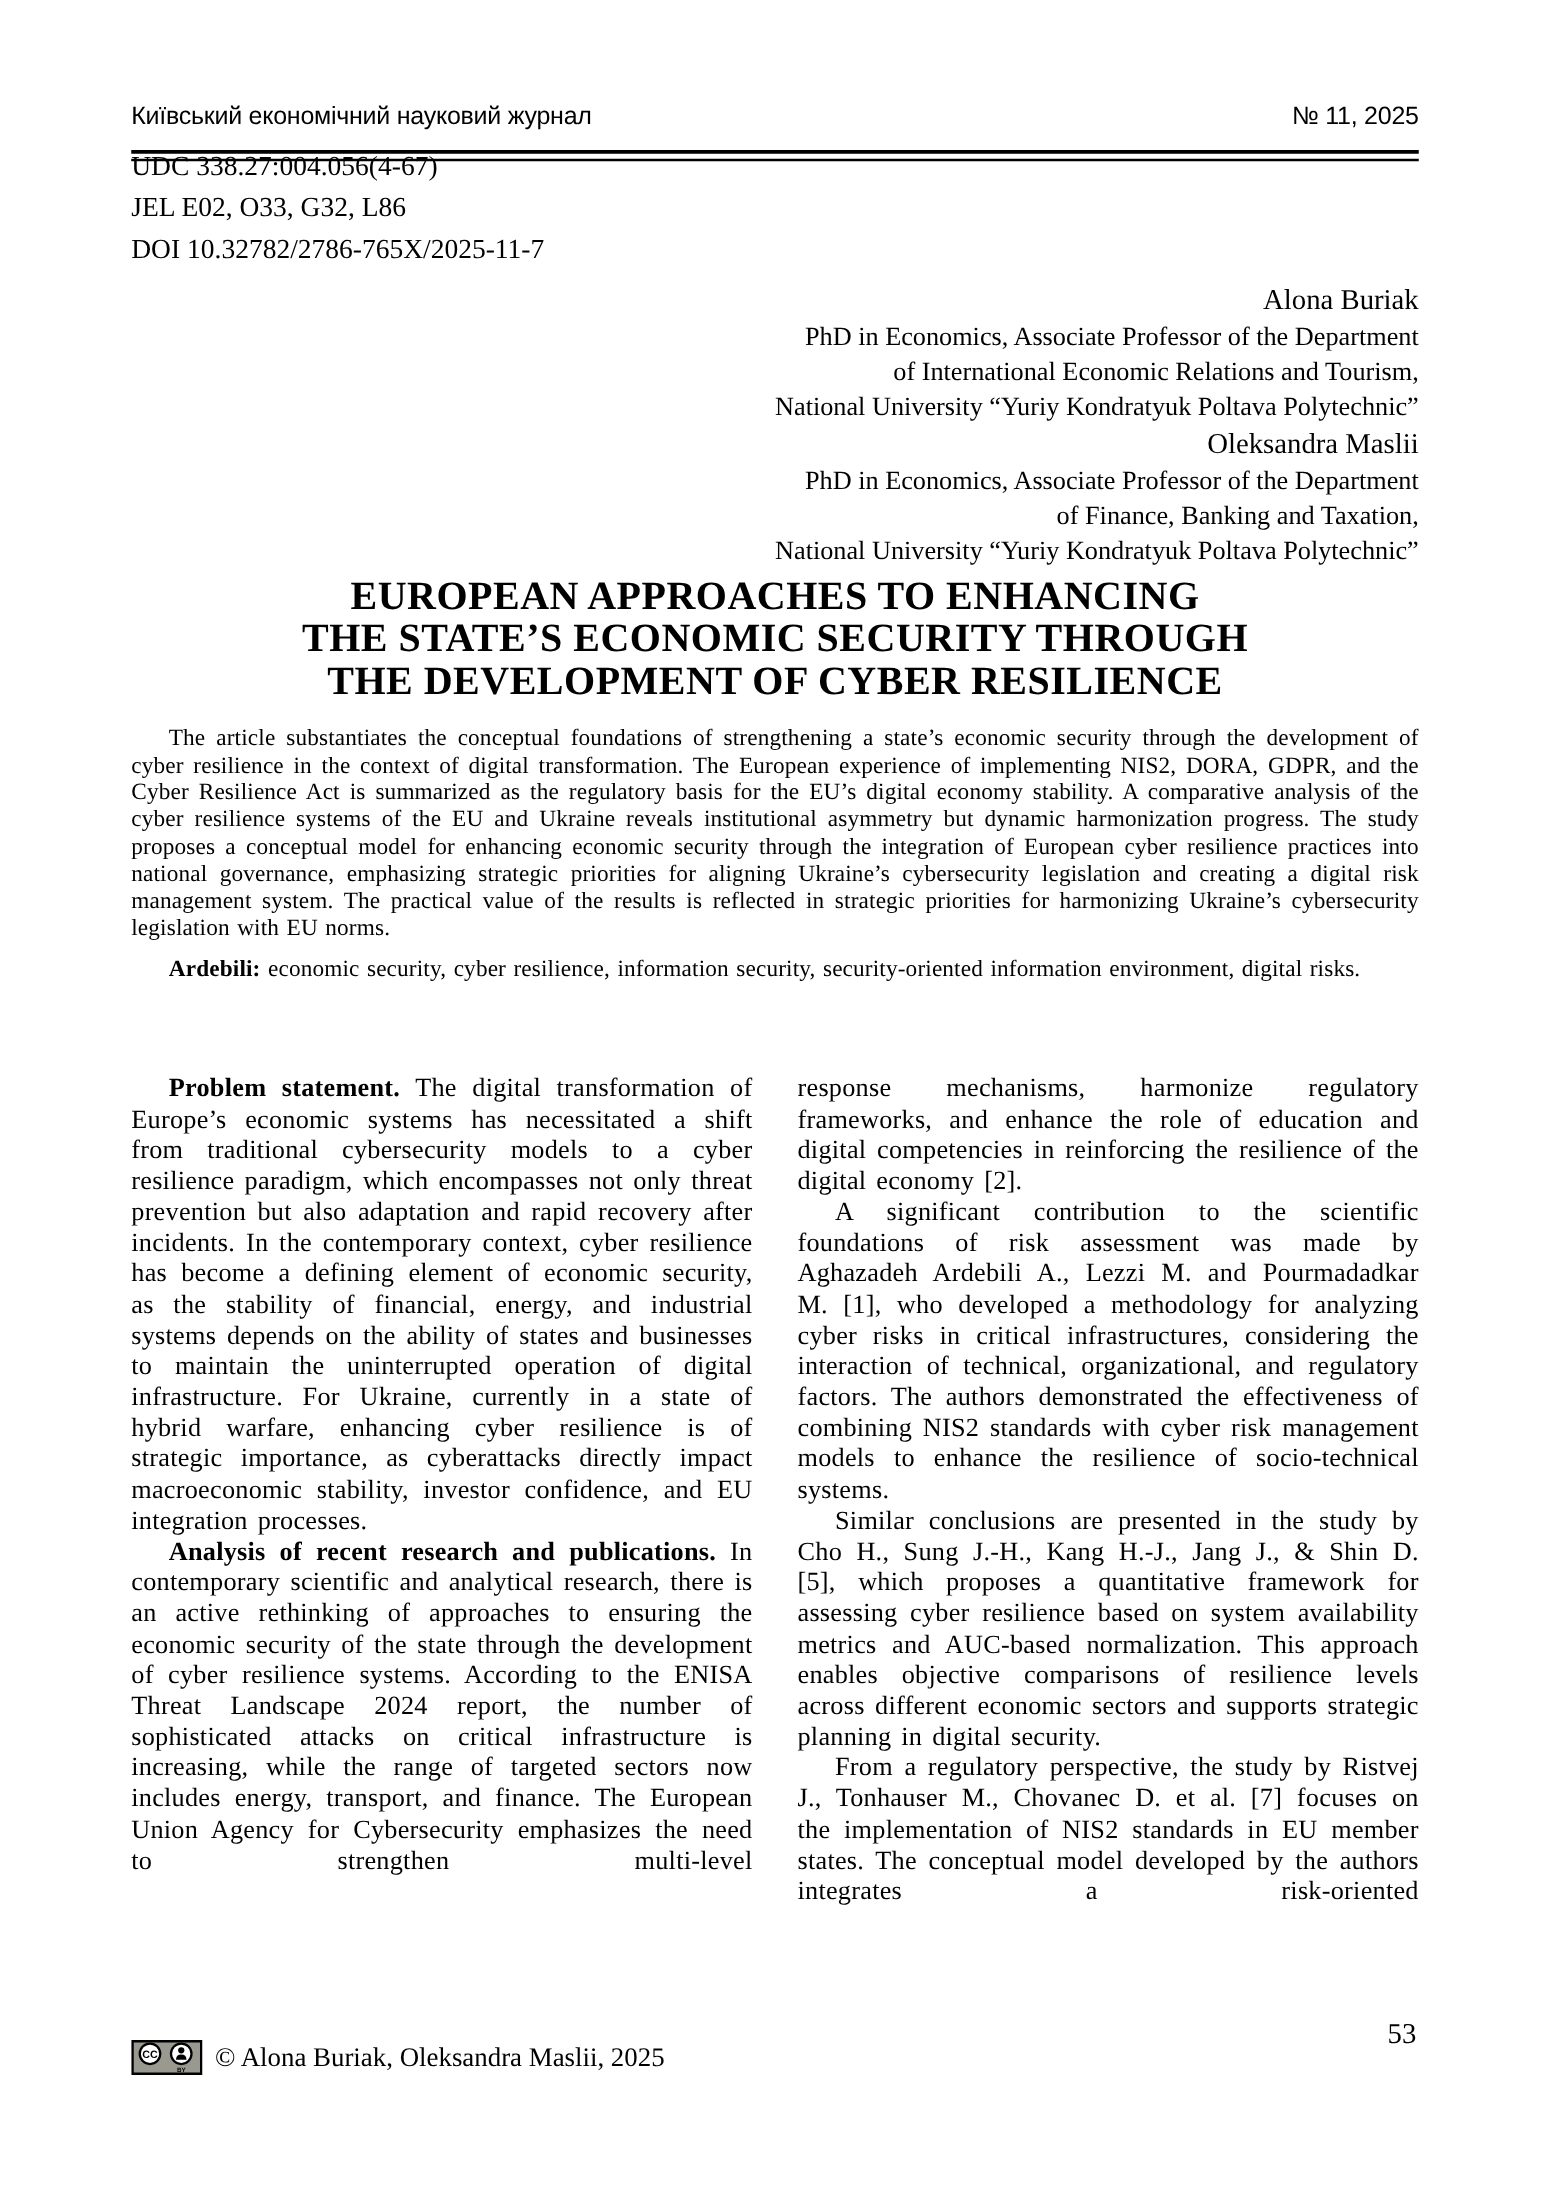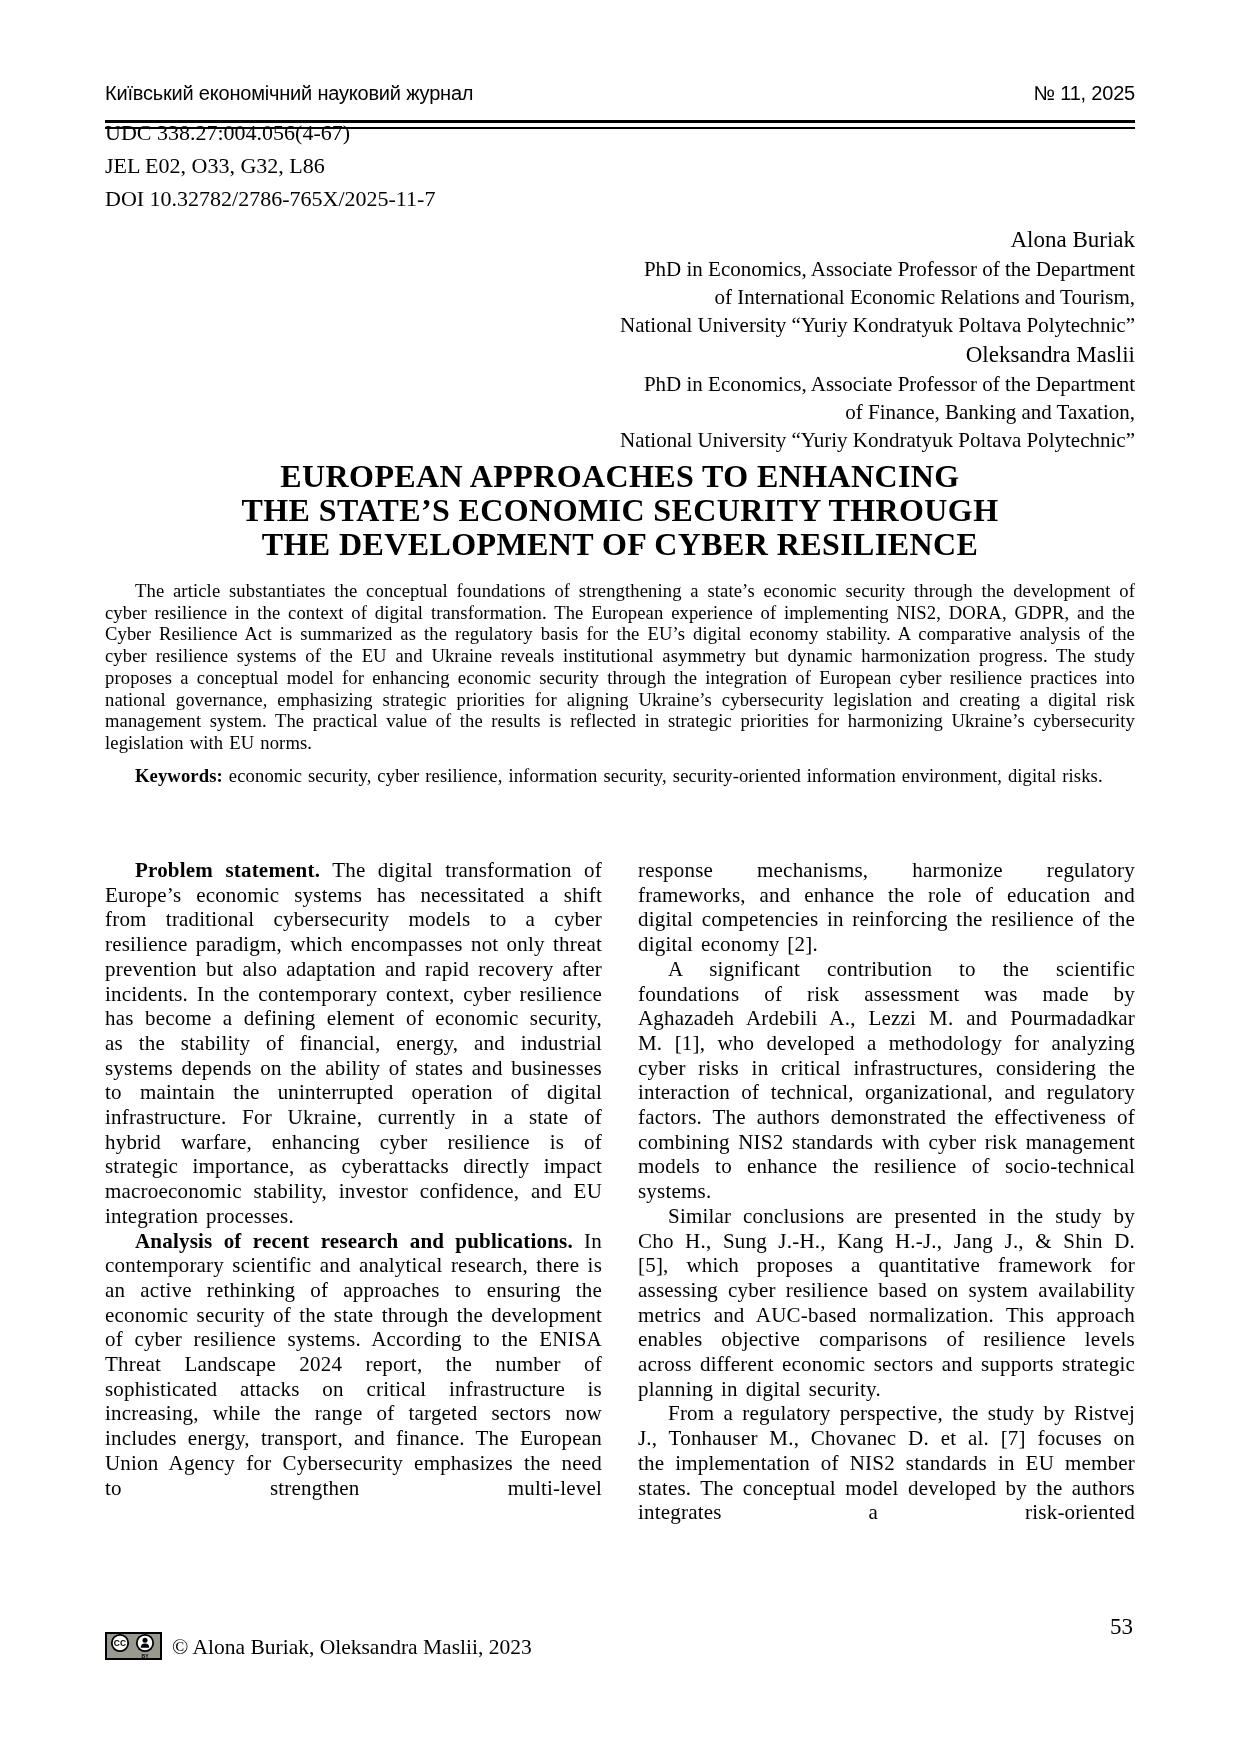--- a/index.html
+++ b/index.html
@@ -43,21 +43,21 @@
   .columns{top:858px;display:flex;gap:36px;
     font-size:21px;line-height:24.7px;text-align:justify;}
   .col{width:497px;}
   .col p{margin:0;letter-spacing:0.2px;word-spacing:2.5px;hyphens:none;}
   .col p.indent{text-indent:30px;}
   .col p.flush{text-indent:0;}
   .jlast{text-align-last:justify;}
 
   
   .footer-left{position:absolute;left:105px;top:1632px;
-    display:flex;align-items:flex-end;gap:10px;font-size:21.5px;}
+    display:flex;align-items:center;gap:10px;font-size:21.5px;}
   .page-num{position:absolute;right:107px;top:1614px;font-size:23px;}
   .cc-badge{display:block;}
 </style>
 </head>
 <body>
 
 <div class="page">
 
   <header class="abs running-head">
     <div class="head-row">
@@ -86,21 +86,21 @@
   </section>
 
   <h1 class="abs title" style="margin:0;">
     <div>EUROPEAN APPROACHES TO ENHANCING</div>
     <div>THE STATE’S ECONOMIC SECURITY THROUGH</div>
     <div>THE DEVELOPMENT OF CYBER RESILIENCE</div>
   </h1>
 
   <section class="abs abstract-block">
     <p>The article substantiates the conceptual foundations of strengthening a state’s economic security through the development of cyber resilience in the context of digital transformation. The European experience of implementing NIS2, DORA, GDPR, and the Cyber Resilience Act is summarized as the regulatory basis for the EU’s digital economy stability. A comparative analysis of the cyber resilience systems of the EU and Ukraine reveals institutional asymmetry but dynamic harmonization progress. The study proposes a conceptual model for enhancing economic security through the integration of European cyber resilience practices into national governance, emphasizing strategic priorities for aligning Ukraine’s cybersecurity legislation and creating a digital risk management system. The practical value of the results is reflected in strategic priorities for harmonizing Ukraine’s cybersecurity legislation with EU norms.</p>
-    <p class="keywords-par"><b>Keywords:</b><span> economic security, cyber resilience, information security, security-oriented information environment, digital risks.</span></p>
+    <p class="keywords-par"><b>Ardebili:</b><span> economic security, cyber resilience, information security, security-oriented information environment, digital risks.</span></p>
   </section>
 
   <section class="abs columns">
     <div class="col">
       <p class="indent"><b>Problem statement.</b><span> The digital transformation of Europe’s economic systems has necessitated a shift from traditional cybersecurity models to a cyber resilience paradigm, which encompasses not only threat prevention but also adaptation and rapid recovery after incidents. In the contemporary context, cyber resilience has become a defining element of economic security, as the stability of financial, energy, and industrial systems depends on the ability of states and businesses to maintain the uninterrupted operation of digital infrastructure. For Ukraine, currently in a state of hybrid warfare, enhancing cyber resilience is of strategic importance, as cyberattacks directly impact macroeconomic stability, investor confidence, and EU integration processes.</span></p>
       <p class="indent jlast"><b>Analysis of recent research and publications.</b><span> In contemporary scientific and analytical research, there is an active rethinking of approaches to ensuring the economic security of the state through the development of cyber resilience systems. According to the ENISA Threat Landscape 2024 report, the number of sophisticated attacks on critical infrastructure is increasing, while the range of targeted sectors now includes energy, transport, and finance. The European Union Agency for Cybersecurity emphasizes the need to strengthen multi-level</span></p>
     </div>
     <div class="col">
       <p class="flush">response mechanisms, harmonize regulatory frameworks, and enhance the role of education and digital competencies in reinforcing the resilience of the digital economy [2].</p>
       <p class="indent">A significant contribution to the scientific foundations of risk assessment was made by Aghazadeh Ardebili A., Lezzi M. and Pourmadadkar M. [1], who developed a methodology for analyzing cyber risks in critical infrastructures, considering the interaction of technical, organizational, and regulatory factors. The authors demonstrated the effectiveness of combining NIS2 standards with cyber risk management models to enhance the resilience of socio-technical systems.</p>
@@ -112,17 +112,17 @@
   <div class="footer-left">
     <svg class="cc-badge" width="57" height="28" viewBox="0 0 57 28" xmlns="http://www.w3.org/2000/svg">
       <rect x="1" y="1" width="55" height="26" fill="#99998f" stroke="#000" stroke-width="2"></rect>
       <circle cx="15" cy="11" r="8.2" fill="#fff" stroke="#000" stroke-width="1.8"></circle>
       <text x="15" y="14.4" font-size="8.5" font-weight="bold" text-anchor="middle" font-family="Liberation Sans, sans-serif" fill="#000">CC</text>
       <circle cx="40" cy="11" r="8.2" fill="#fff" stroke="#000" stroke-width="1.8"></circle>
       <circle cx="40" cy="8.2" r="2.5" fill="#000"></circle>
       <path d="M35.8 15.8 Q35.8 11.6 40 11.6 Q44.2 11.6 44.2 15.8 Z" fill="#000"></path>
       <text x="40" y="25.6" font-size="5" font-weight="bold" text-anchor="middle" font-family="Liberation Sans, sans-serif" fill="#000">BY</text>
     </svg>
-    <span>© Alona Buriak, Oleksandra Maslii, 2023</span>
+    <span>© Alona Buriak, Oleksandra Maslii, 2025</span>
   </div>
   <div class="page-num">53</div>
 
 </div>
 
 </body></html>

